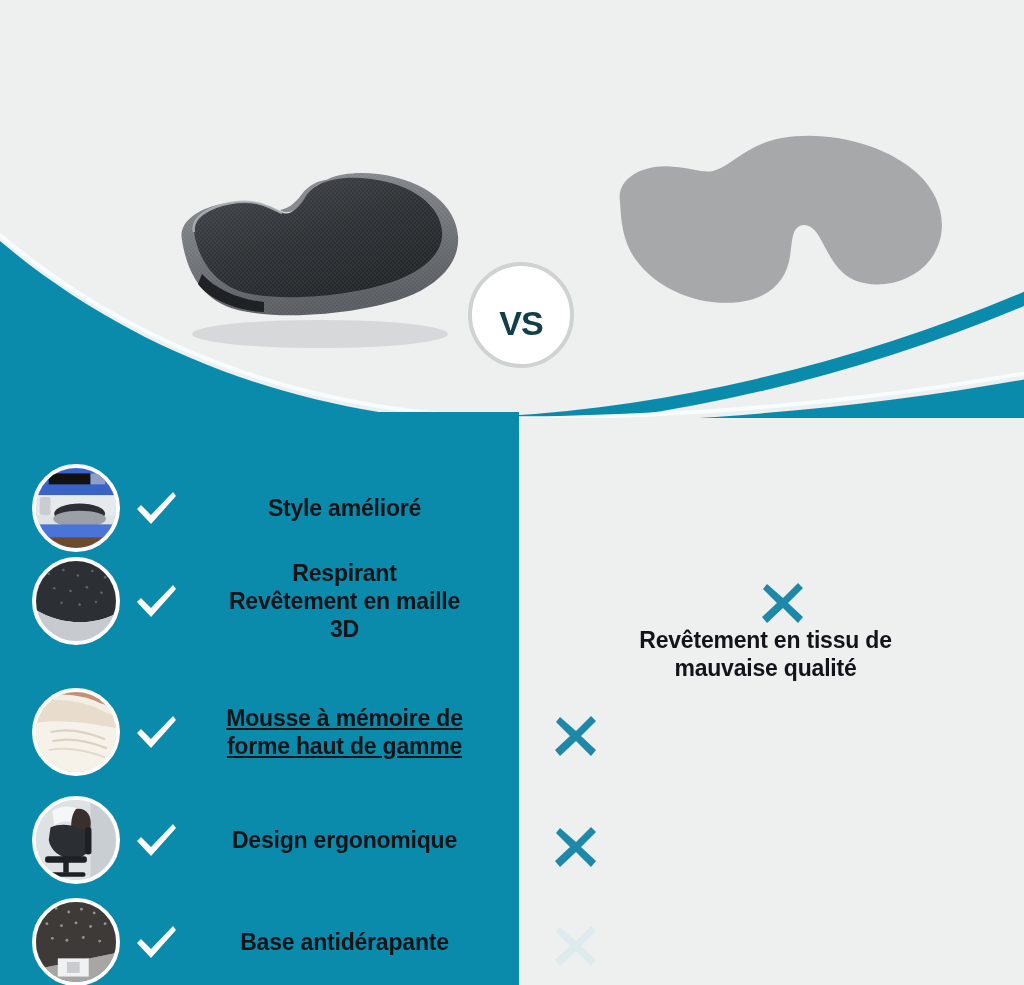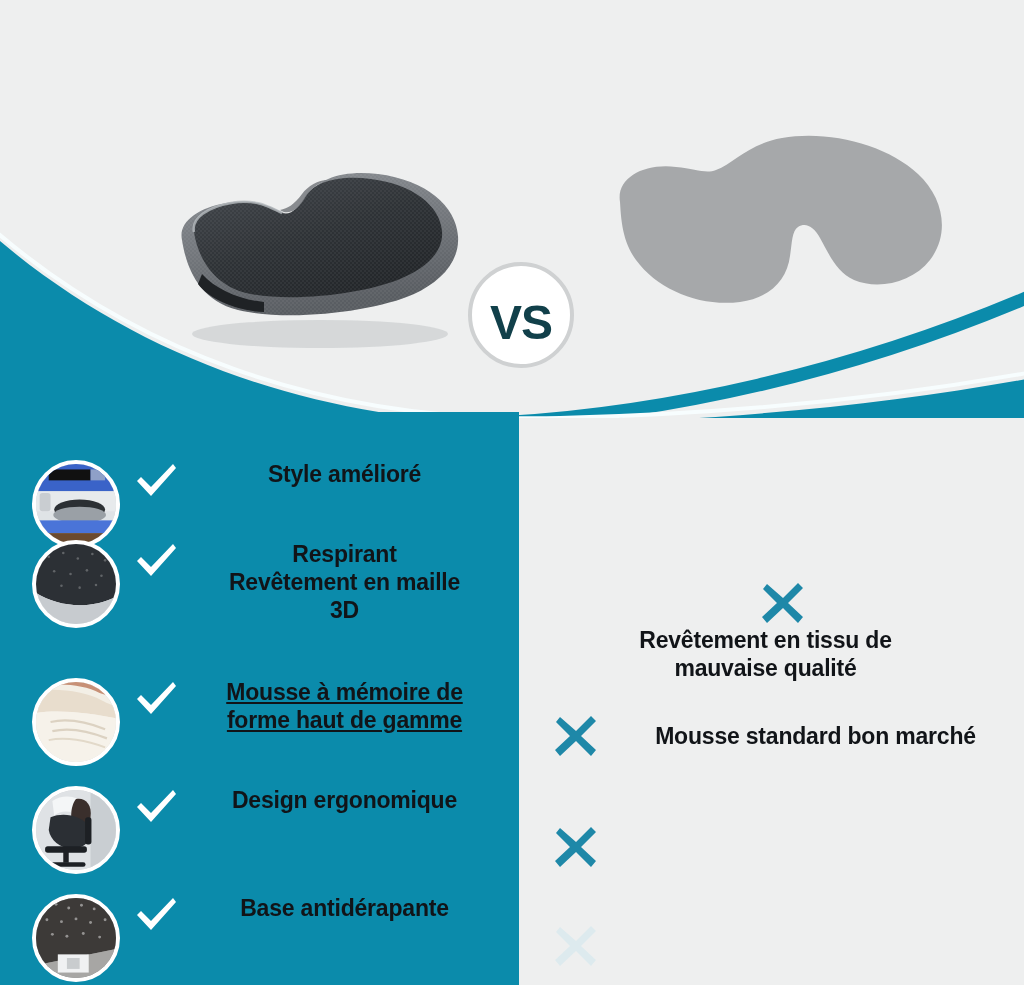--- a/index.html
+++ b/index.html
@@ -36,21 +36,21 @@
   #vs-badge{
     position:absolute;left:468px;top:262px;
     width:106px;height:106px;border-radius:50%;
     background:#ffffff;
     border:4px solid #cfd1d2;
     box-sizing:border-box;
     display:flex;align-items:center;justify-content:center;
     z-index:6;
   }
   #vs-badge span{
-    font-size:48px;font-weight:bold;color:#11404a;
+    font-size:34px;font-weight:bold;color:#11404a;
     letter-spacing:-1px;line-height:1;margin-top:16px;
   }
 
   
   #cols{
     position:absolute;left:0;top:412px;width:1024px;height:573px;
   }
   #col-pro{
     position:absolute;left:0;top:0;width:511px;height:573px;
     background:#0b8bab;
@@ -61,21 +61,21 @@
   }
   
   #con-left-edge{
     position:absolute;left:511px;top:0;width:8px;height:573px;
     background:#0b8bab;
   }
 
   
   .pro-row{
     position:absolute;left:0;width:511px;
-    display:flex;align-items:flex-start;
+    display:flex;align-items:center;
   }
   .thumb{
     position:relative;
     width:88px;height:88px;border-radius:50%;
     border:4px solid #ffffff;
     box-sizing:border-box;
     margin-left:32px;
     overflow:hidden;
     flex:0 0 auto;
     background:#cfd3d6;
@@ -389,21 +389,20 @@
       <div class="con-label" style="white-space:pre-line;">Revêtement en tissu de
 mauvaise qualité</div>
     </div>
 
     <div class="con-row" style="left:511px;top:285px;height:78px;">
       <div class="xmark">
         <svg width="46" height="46" viewBox="0 0 46 46">
           <path d="M7 4 L3 9 L17 23 L2 37 L7 43 L23 28 L38 43 L43 37 L28 23 L43 8 L38 3 L23 18 Z" fill="#1e88a8"></path>
         </svg>
       </div>
-      <div class="con-label">Mousse standard bon marché</div>
     </div>
 
     <div class="con-row" style="left:511px;top:380px;height:110px;">
       <div class="xmark">
         <svg width="46" height="46" viewBox="0 0 46 46">
           <path d="M7 4 L3 9 L17 23 L2 37 L7 43 L23 28 L38 43 L43 37 L28 23 L43 8 L38 3 L23 18 Z" fill="#1e88a8"></path>
         </svg>
       </div>
     </div>
 

